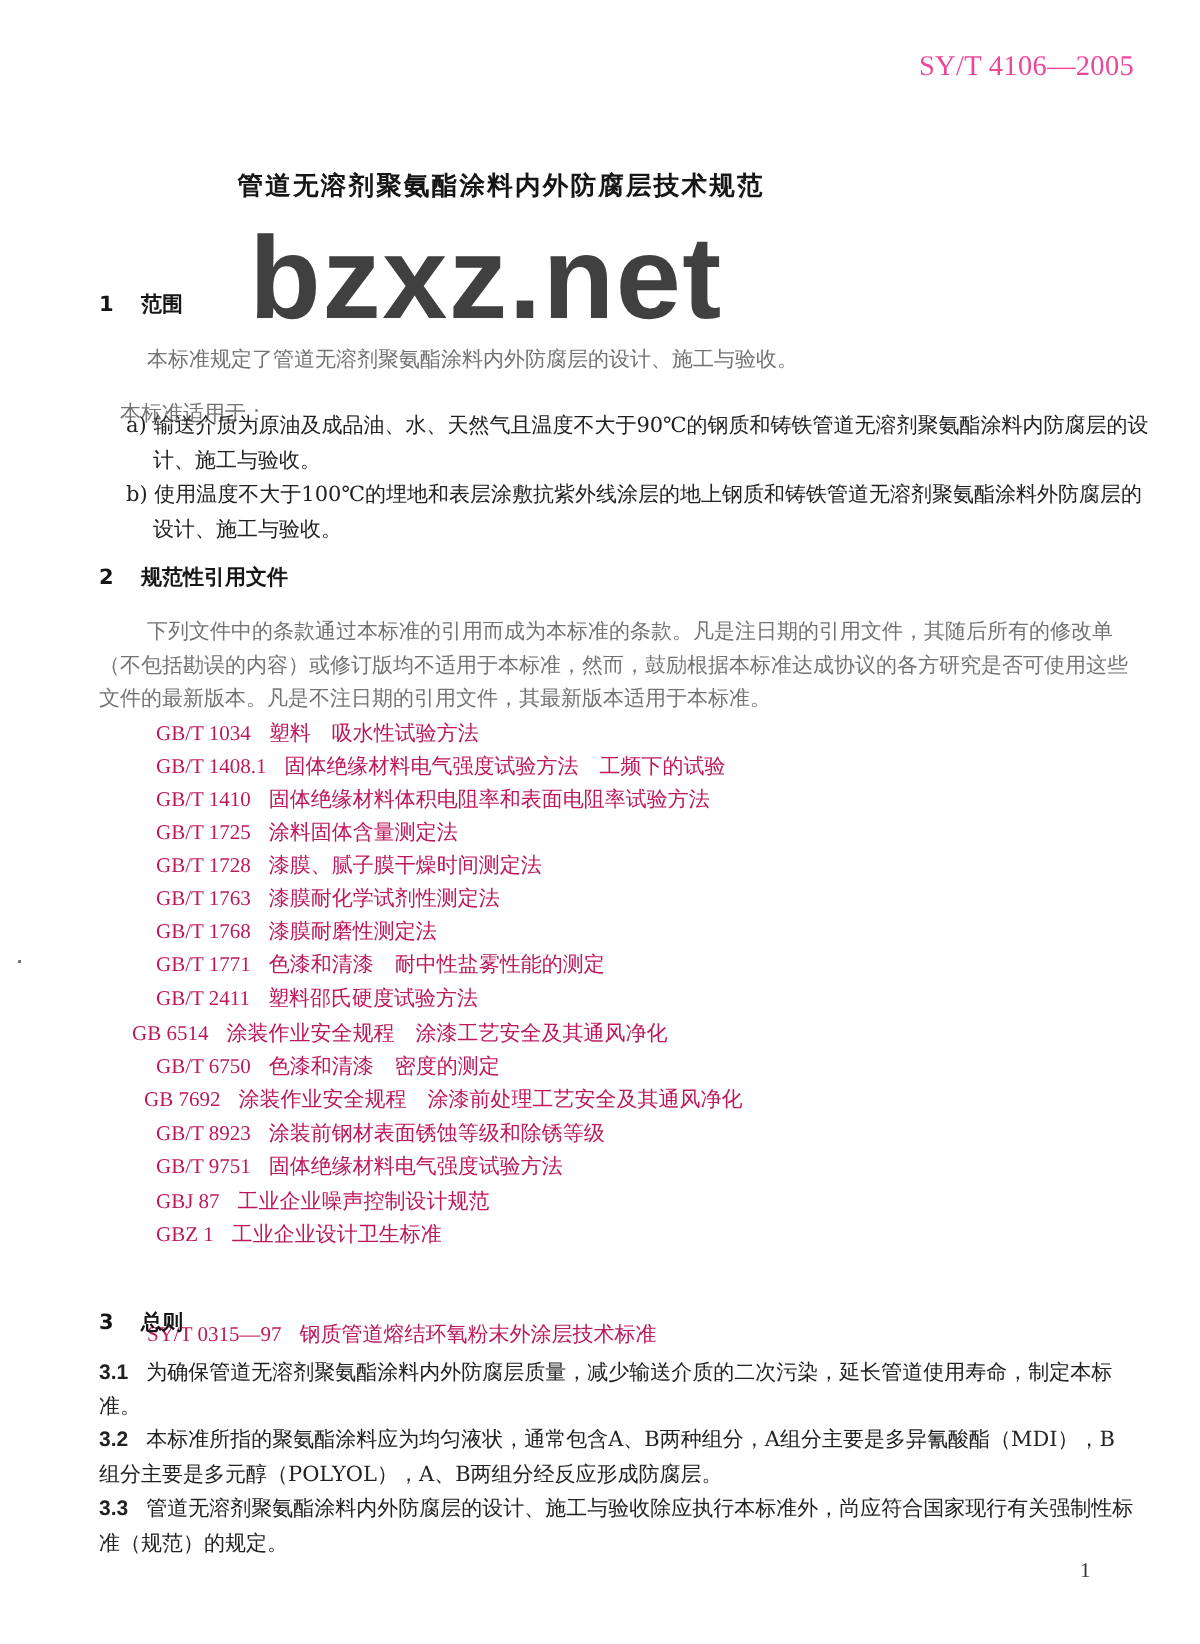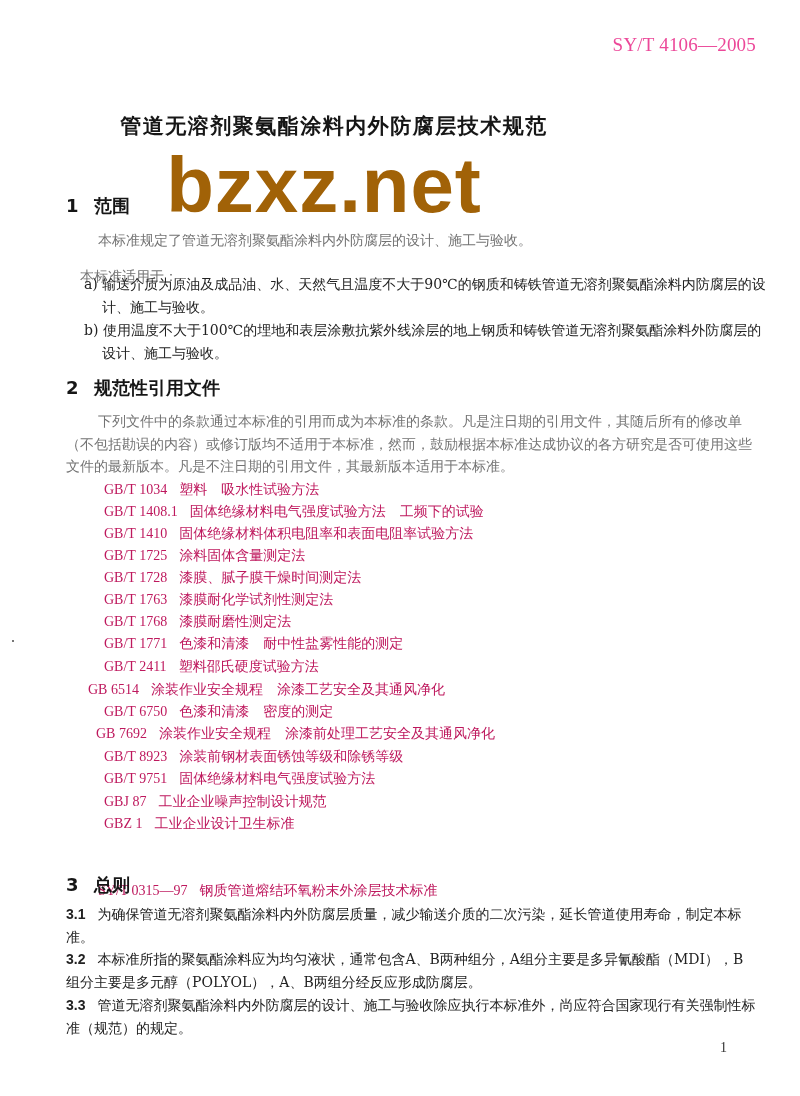--- a/index.html
+++ b/index.html
@@ -30,51 +30,51 @@
       color: #ec4899;
     }
     .doc-title {
       position: absolute;
       top: 112px;
       left: 0;
       width: 668px;
       text-align: center;
       font-family: "DejaVu Sans", sans-serif;
       font-weight: bold;
-      font-size: 21px;
+      font-size: 17px;
       letter-spacing: 1.5px;
       color: #161616;
     }
     .watermark {
       position: absolute;
       top: 140px;
       left: 0;
       width: 648px;
       text-align: center;
       font-family: "Liberation Sans", "DejaVu Sans", sans-serif;
       font-weight: bold;
       font-size: 78px;
       letter-spacing: 1px;
-      color: #a16207;
+      color: #404040;
       z-index: 0;
       user-select: none;
     }
     .content {
       position: absolute;
       left: 0;
       top: 0;
       width: 800px;
       z-index: 1;
     }
     .heading {
       position: absolute;
       left: 66px;
       font-family: "DejaVu Sans", sans-serif;
       font-weight: bold;
-      font-size: 18px;
+      font-size: 14px;
       color: #161616;
     }
     .heading .num {
       display: inline-block;
       width: 28px;
     }
     .para {
       position: absolute;
       font-size: 14px;
       line-height: 22.5px;

